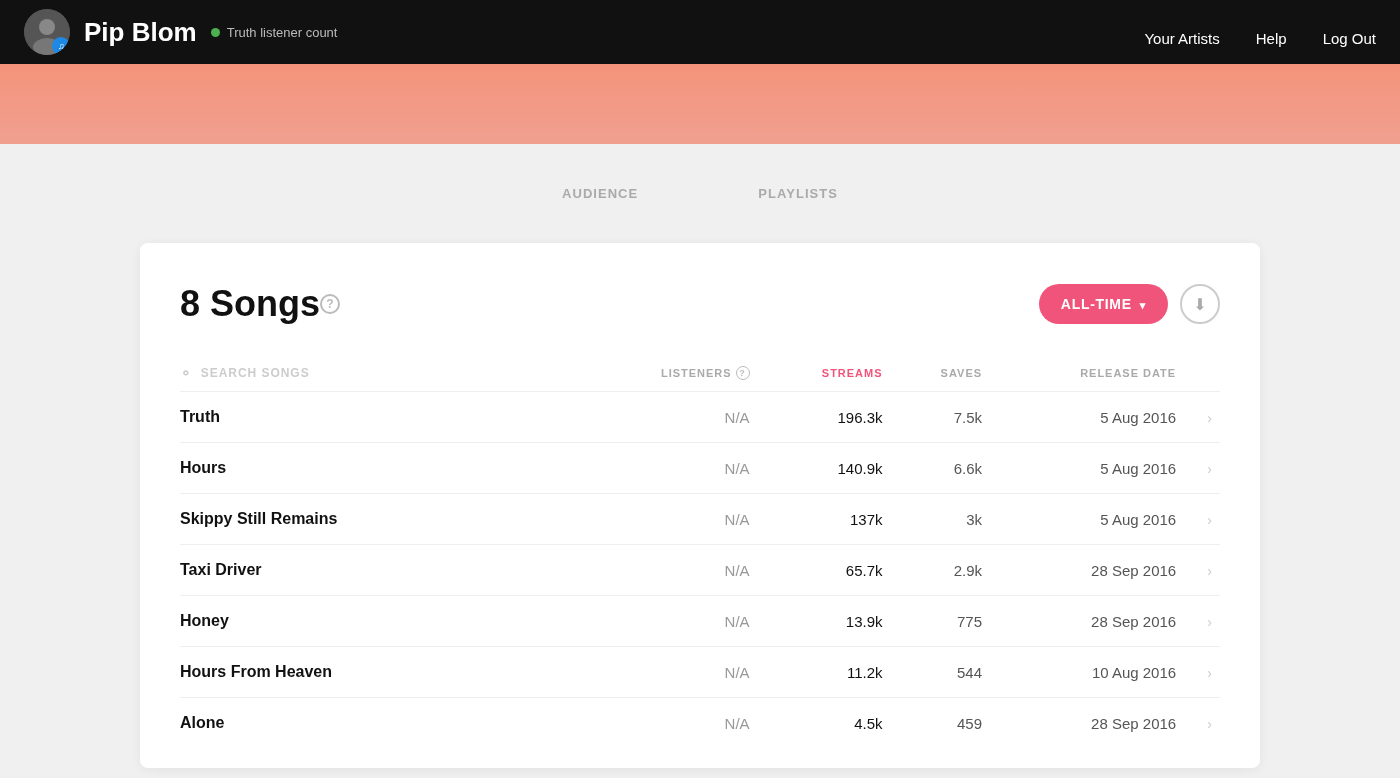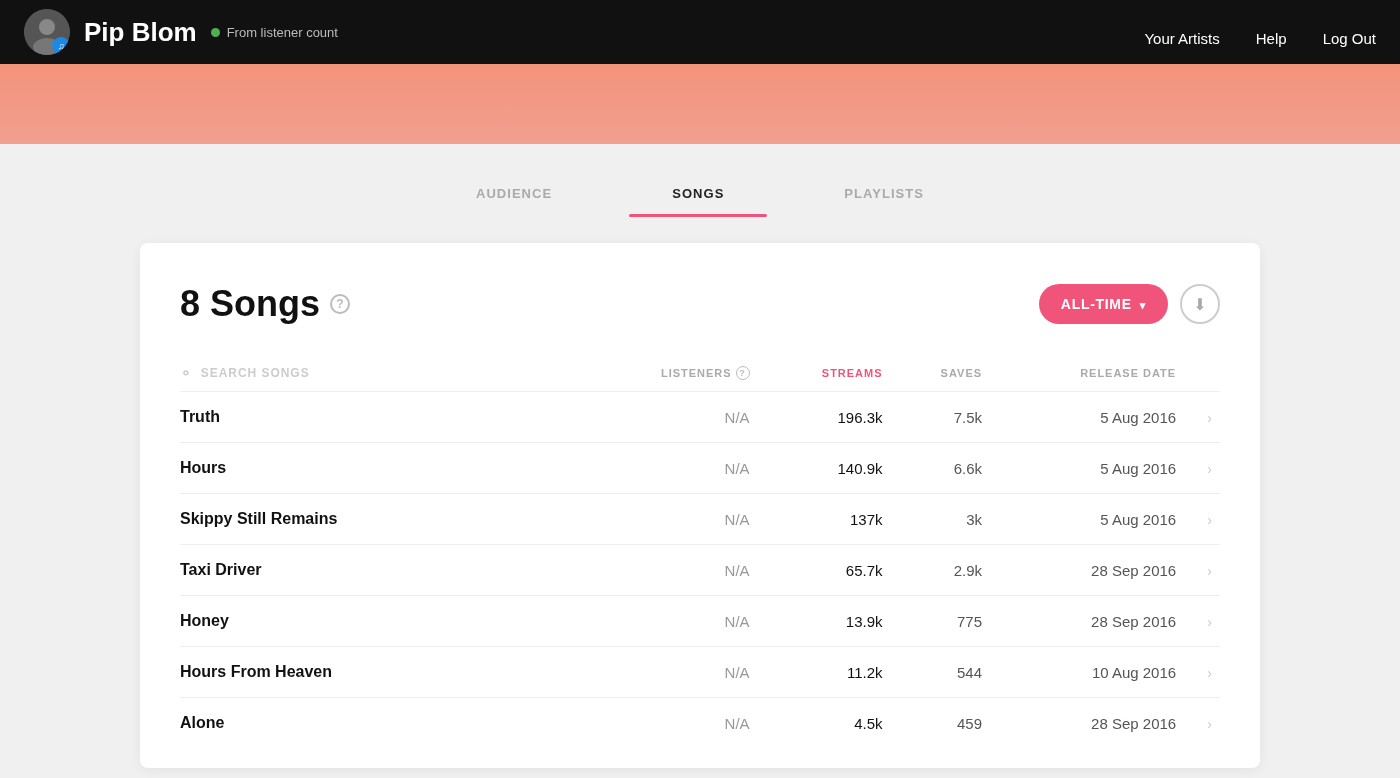--- a/index.html
+++ b/index.html
@@ -136,21 +136,20 @@
     
     .songs-header-row {
       display: flex;
       align-items: center;
       justify-content: space-between;
       margin-bottom: 30px;
     }
     .songs-title-wrap {
       display: flex;
       align-items: center;
-      gap: 10px;
     }
     .songs-title {
       font-size: 36px;
       font-weight: 800;
       color: #111;
     }
     .question-icon {
       width: 20px;
       height: 20px;
       border-radius: 50%;
@@ -306,38 +305,35 @@
           <circle cx="23" cy="23" r="23" fill="#555"></circle>
           <circle cx="23" cy="18" r="8" fill="#888"></circle>
           <ellipse cx="23" cy="38" rx="14" ry="9" fill="#777"></ellipse>
         </svg>
       </div>
       <div class="avatar-badge">♫</div>
     </div>
     <span class="artist-name">Pip Blom</span>
     <div class="live-dot-wrap">
       <div class="live-dot"></div>
-      <span>From listener count</span>
+      <span>Truth listener count</span>
     </div>
   </div>
   <nav class="header-right">
     <a href="#">Your Artists</a>
     <a href="#">Help</a>
     <a href="#">Log Out</a>
   </nav>
 </header>
 
 <div class="banner"></div>
 
 <div class="tabs-wrap">
   <div class="tab">
     <span>AUDIENCE</span>
-  </div>
-  <div class="tab active">
-    <span>SONGS</span>
   </div>
   <div class="tab">
     <span>PLAYLISTS</span>
   </div>
 </div>
 
 <div class="main-content">
   <div class="card">
 
     <div class="songs-header-row">

